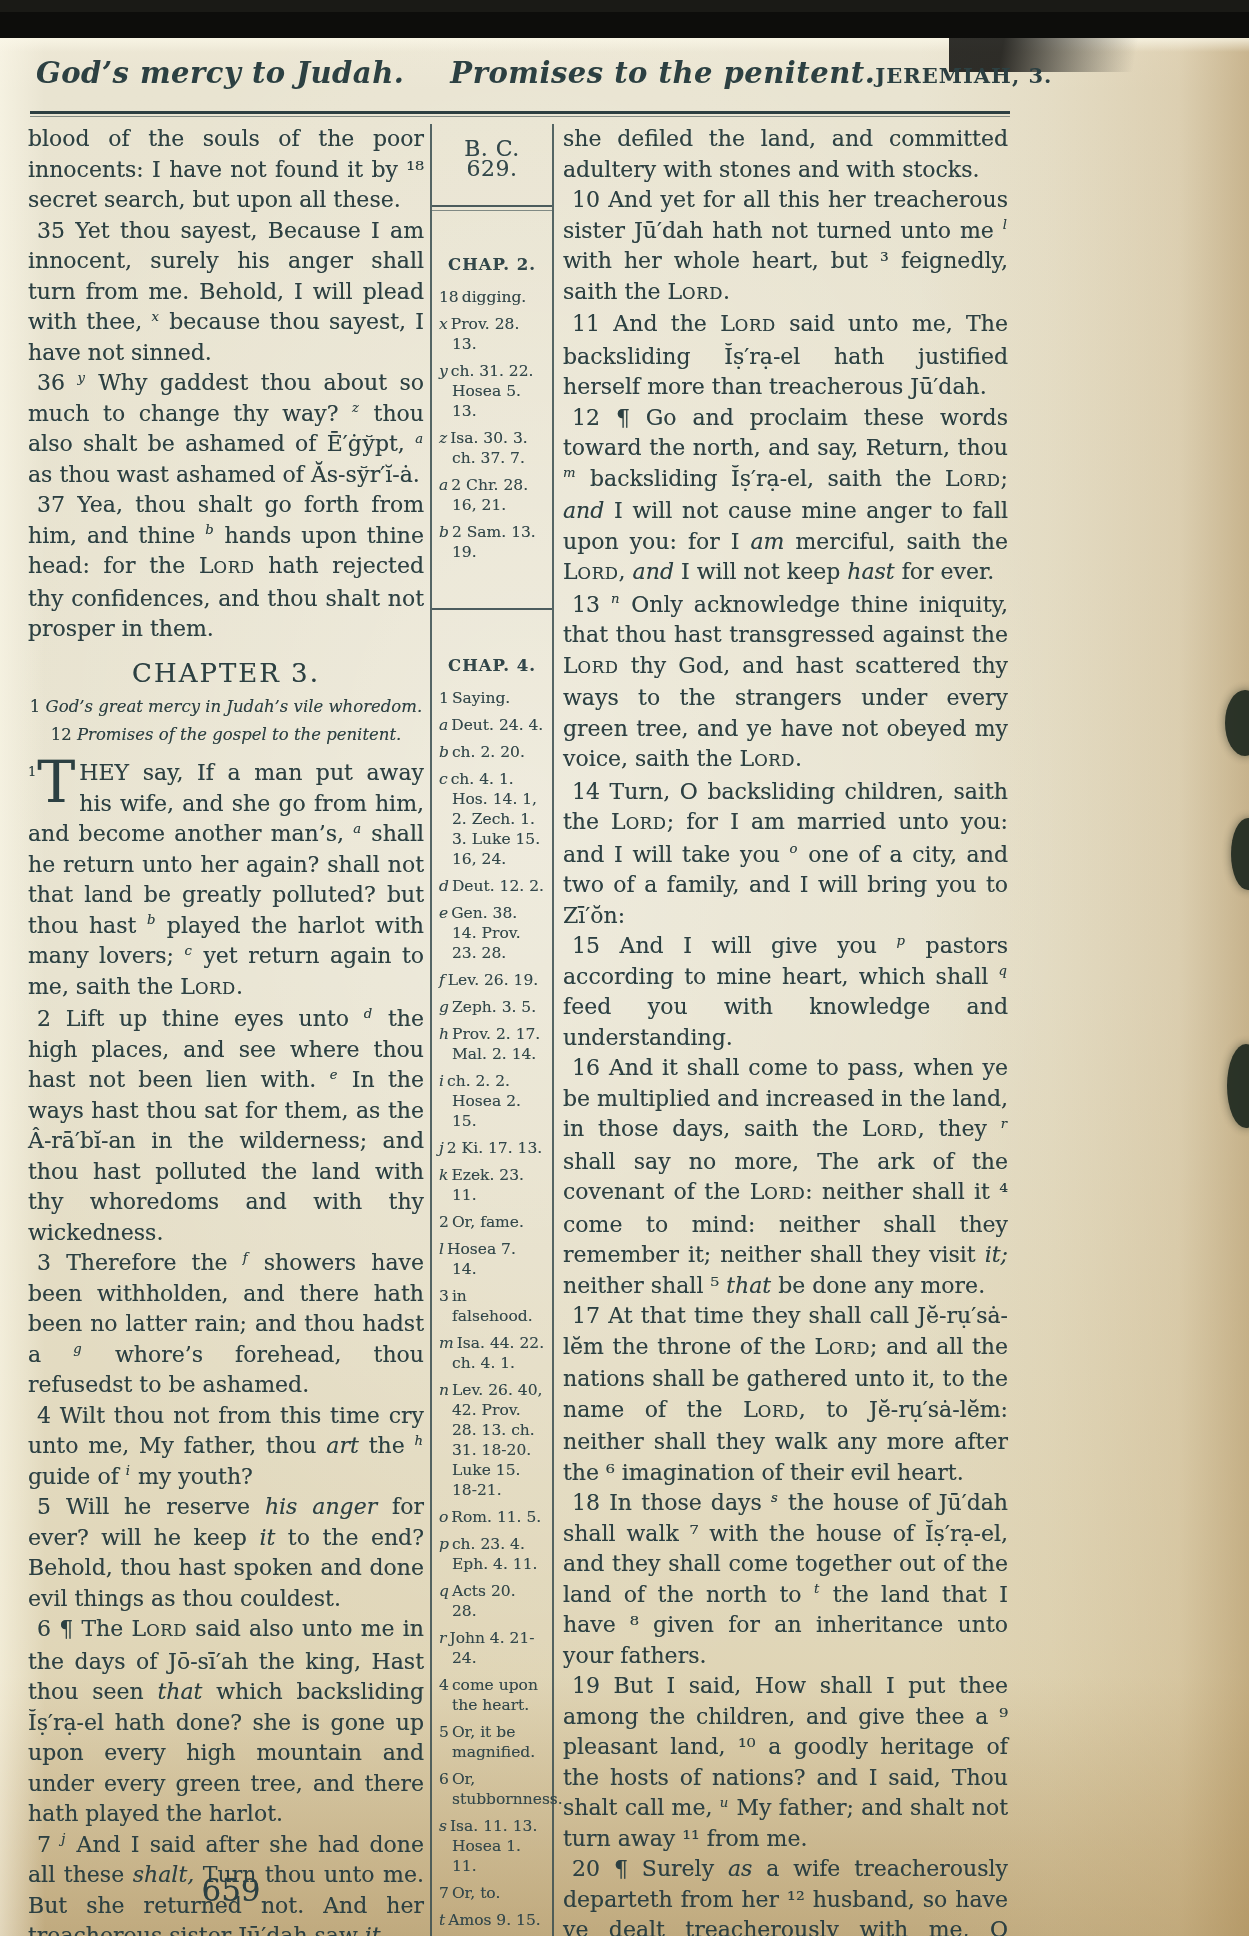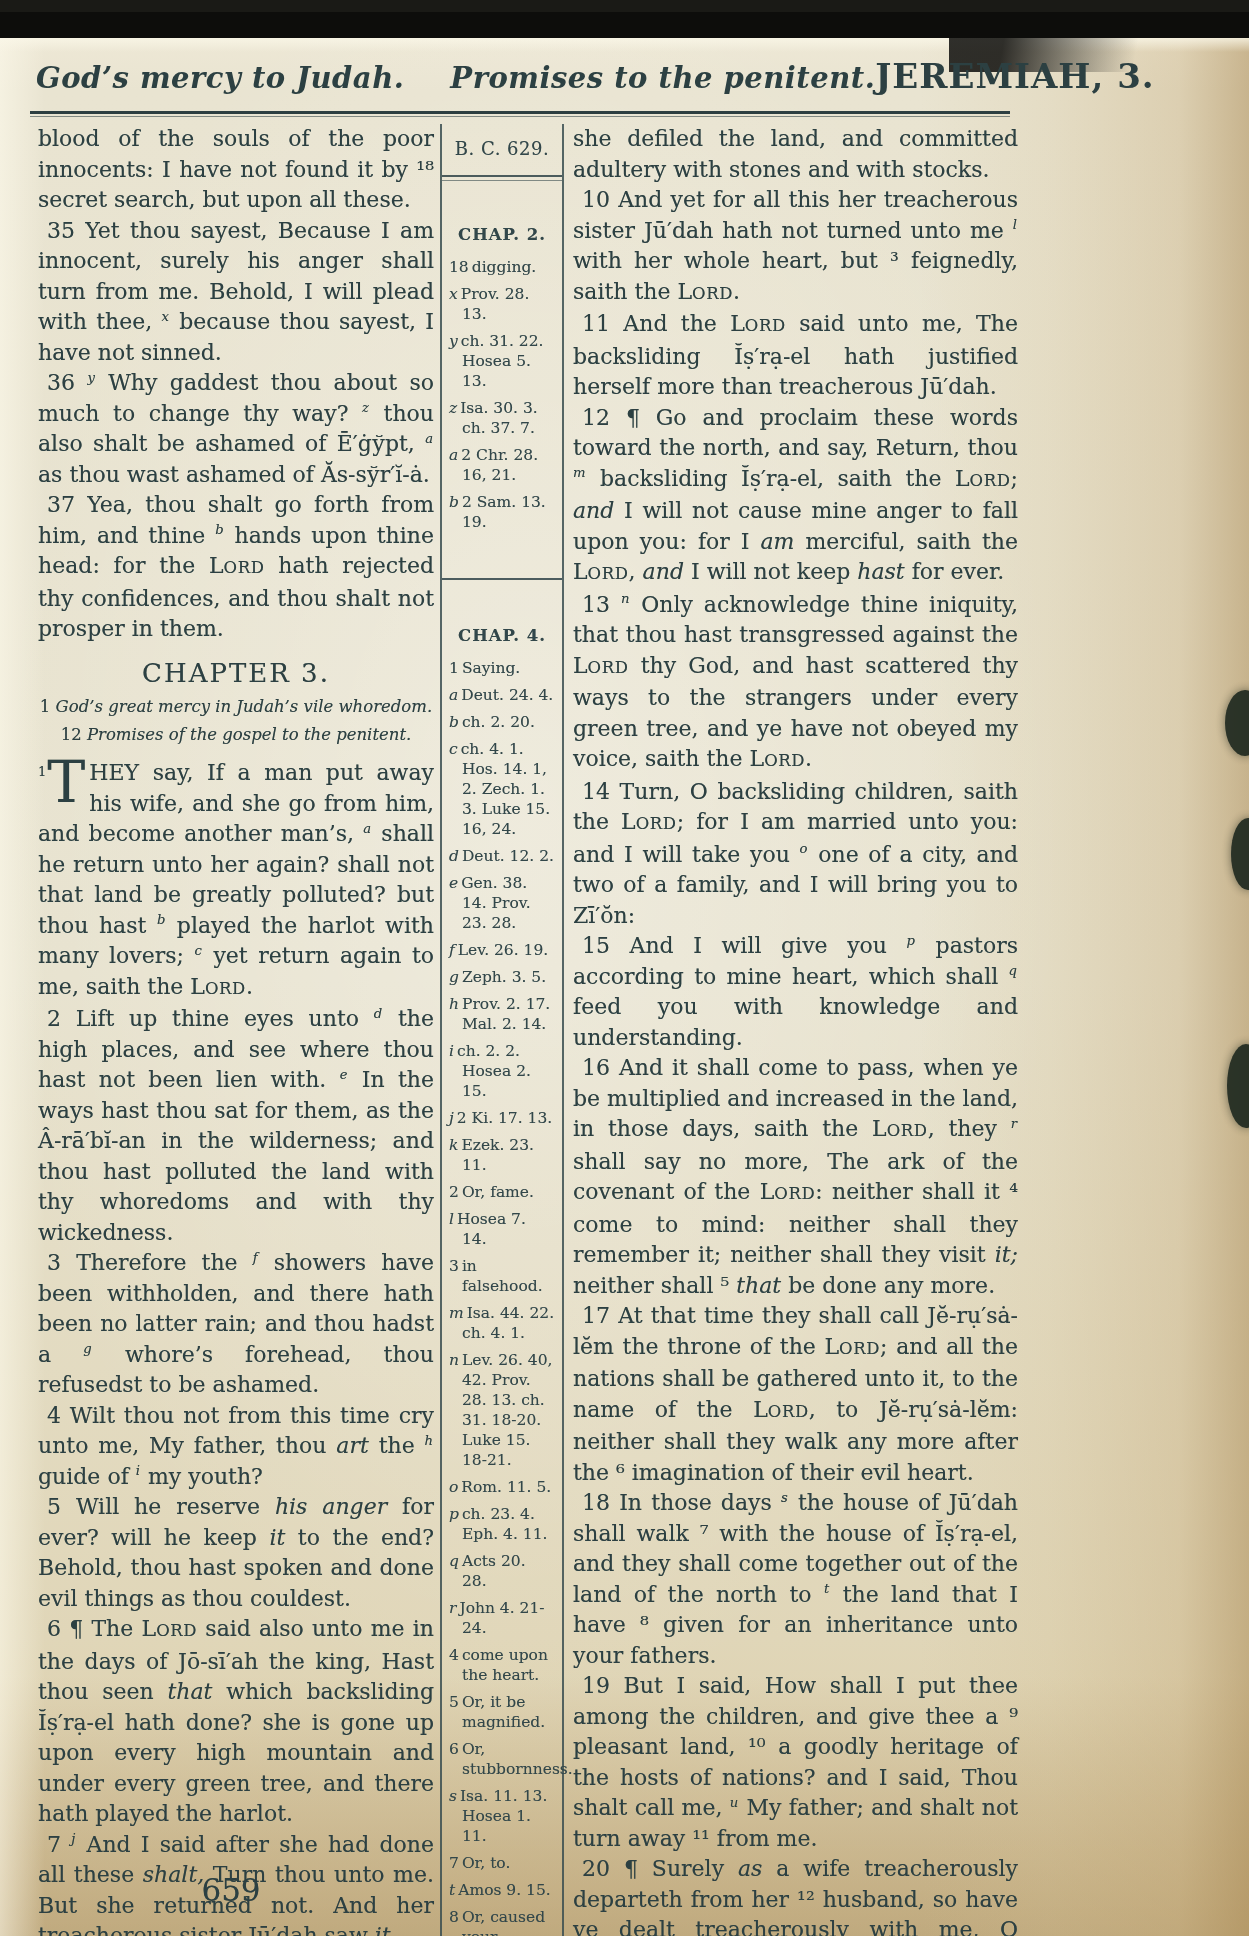--- a/index.html
+++ b/index.html
@@ -26,25 +26,25 @@
   .edge-blob{position:absolute;right:-16px;border-radius:50%;background:#152119;opacity:0.88;
     box-shadow:0 0 10px rgba(10,20,12,0.55);}
   .blob1{top:678px;width:40px;height:66px;}
   .blob2{top:806px;width:34px;height:72px;}
   .blob3{top:1032px;width:38px;height:84px;}
 
   .pagehead{position:absolute;top:44px;left:36px;width:972px;display:flex;align-items:baseline;}
   .ht{white-space:nowrap;}
   .h-italic{font-style:italic;font-weight:bold;font-size:29px;letter-spacing:0.5px;}
   .h-center{margin-left:46px;text-align:center;}
-  .h-book{margin-left:auto;margin-right:42px;font-weight:bold;font-size:34px;letter-spacing:1px;}
+  .h-book{margin-left:auto;margin-right:42px;font-weight:bold;font-size:21px;letter-spacing:1px;}
   .head-rule{position:absolute;top:99px;left:30px;width:980px;height:2px;
     border-top:3px solid #2d3f41;border-bottom:1px solid rgba(45,63,65,0.55);}
 
-  .cols{position:absolute;top:112px;left:38px;width:980px;height:1750px;
+  .cols{position:absolute;top:112px;left:28px;width:980px;height:1750px;
     display:grid;grid-template-columns:402px 124px 454px;}
   .textcol{font-size:22px;line-height:30.5px;text-align:justify;
     text-shadow:0 0 0.5px rgba(44,64,66,0.45);}
   .col-left{padding-right:6px;}
   .col-right{padding-left:9px;}
   .col-mid{border-left:2px solid rgba(58,77,80,0.85);border-right:2px solid rgba(58,77,80,0.85);
     padding:0 7px;font-size:15.5px;line-height:20px;color:#32474a;text-align:left;
     text-shadow:0 0 0.4px rgba(50,71,74,0.4);}
 
   .verse{margin:0;text-indent:9px;}
@@ -54,21 +54,21 @@
   .up{font-style:normal;}
 
   .chapter-heading{margin:13px 0 5px;text-align:center;font-size:26px;font-weight:normal;
     letter-spacing:2px;text-indent:0;}
   .summary{margin:0 0 9px;font-style:italic;font-size:16.5px;line-height:28px;
     text-align:center;text-indent:0;}
   .dcwrap{float:left;white-space:nowrap;}
   .dcnum{font-size:13px;line-height:0;vertical-align:26px;}
   .dc{font-size:57px;line-height:47px;padding:1px 4px 0 1px;display:inline-block;}
 
-  .bc-box{padding:15px 0 16px;text-align:center;font-size:18px;letter-spacing:0.5px;}
+  .bc-box{padding:15px 0 26px;text-align:center;font-size:22px;letter-spacing:0.5px;}
   .midrule{margin:0 -7px;border-top:2px solid rgba(58,77,80,0.9);}
   .midrule.dbl{border-bottom:1px solid rgba(58,77,80,0.6);height:3px;}
   .midrule.sect{margin-top:46px;}
   .chap-head{margin:44px 0 12px;text-align:center;font-weight:bold;font-size:16.5px;letter-spacing:1px;}
   .chap-head.second{margin-top:46px;}
   .entry{margin:0 0 7px;padding-left:13px;text-indent:-13px;}
   .entry .tag{font-style:italic;margin-right:3px;}
   .entry .tag.up{font-style:normal;}
 
   .pageno{position:absolute;top:1860px;left:30px;width:402px;text-align:center;font-size:31px;

